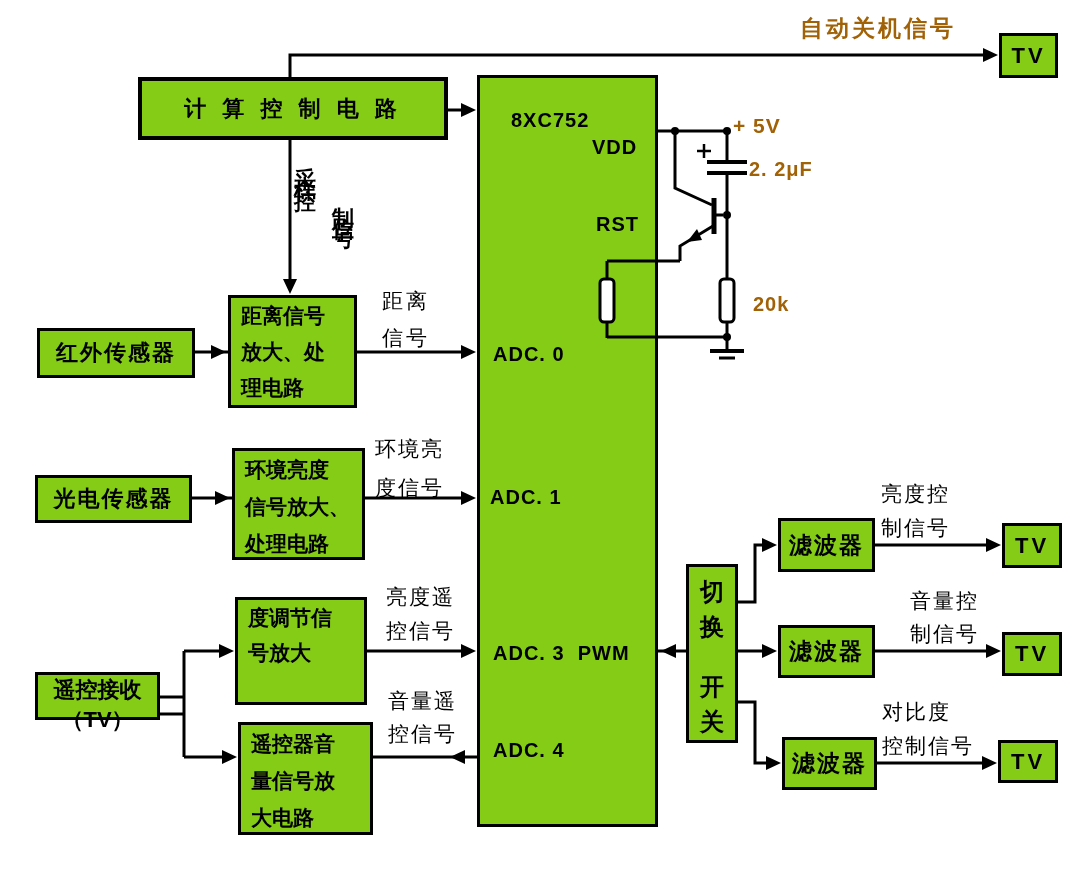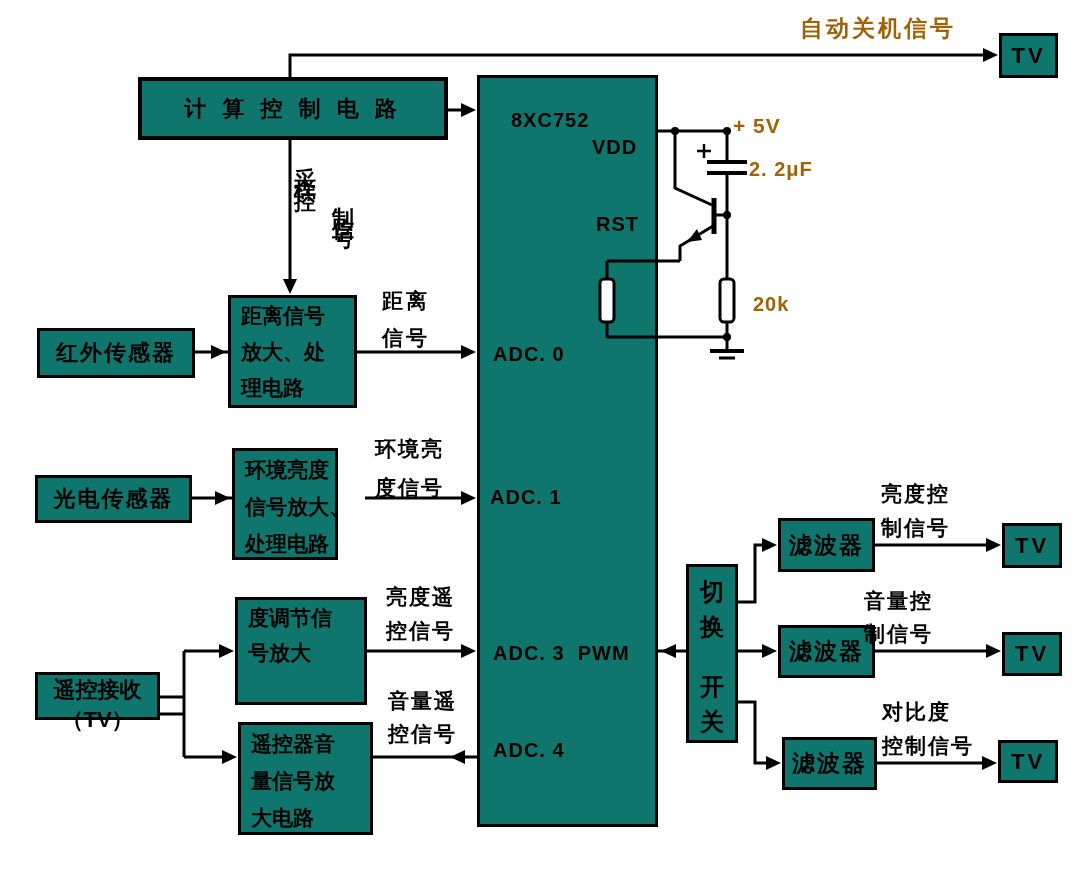--- a/index.html
+++ b/index.html
@@ -1,28 +1,28 @@
 <!DOCTYPE html>
 <html><head>
 <meta charset="utf-8">
 <style>
   html,body{margin:0;padding:0;background:#fff;}
   .canvas{
     position:relative;width:1081px;height:871px;background:#ffffff;overflow:hidden;
     font-family:"Liberation Sans", sans-serif;color:#000;
   }
   .box{
-    position:absolute;background:#0f766e;border:3px solid #000;box-sizing:border-box;
+    position:absolute;background:#84cc16;border:3px solid #000;box-sizing:border-box;
     color:#000;font-weight:700;
   }
   .box-center{display:flex;align-items:center;justify-content:center;}
   .box-lines{display:flex;flex-direction:column;justify-content:flex-start;padding-left:10px;}
   .box-lines div{white-space:nowrap;}
   .lbl{position:absolute;color:#a16207;font-weight:700;white-space:pre;line-height:1;}
-  .lbl2{position:absolute;color:#000;font-weight:700;}
+  .lbl2{position:absolute;color:#000;font-weight:400;}
   .lbl2 div{white-space:pre;}
   .vert{
     position:absolute;color:#000;font-weight:700;
     writing-mode:vertical-rl;text-orientation:upright;letter-spacing:11px;
   }
   .chip-pin{position:absolute;font-weight:700;font-size:20px;letter-spacing:1px;white-space:pre;}
   .wire-layer{position:absolute;left:0;top:0;z-index:10;pointer-events:none;}
   .switch-char{position:absolute;left:0;width:100%;text-align:center;font-size:24px;font-weight:700;}
 </style>
 </head>
@@ -51,21 +51,21 @@
   <div class="box box-lines" style="left:228px;top:295px;width:129px;height:113px;font-size:21px;line-height:36px;">
     <div>距离信号</div>
     <div>放大、处</div>
     <div>理电路</div>
   </div>
 
   <div class="box box-center" style="left:35px;top:475px;width:157px;height:48px;font-size:22px;letter-spacing:2px;">
     <span>光电传感器</span>
   </div>
 
-  <div class="box box-lines" style="left:232px;top:448px;width:106px;height:112px;font-size:21px;line-height:37px;">
+  <div class="box box-lines" style="left:232px;top:448px;width:133px;height:112px;font-size:21px;line-height:37px;">
     <div>环境亮度</div>
     <div>信号放大、</div>
     <div>处理电路</div>
   </div>
 
   <div class="box box-lines" style="left:35px;top:672px;width:125px;height:48px;font-size:22px;padding-left:0;align-items:center;">
     <div>遥控接收</div>
     <div>（TV）</div>
   </div>
 
@@ -133,21 +133,21 @@
   <div class="lbl2" style="left:388px;top:684px;font-size:21px;line-height:33px;letter-spacing:2px;">
     <div>音量遥</div>
     <div>控信号</div>
   </div>
 
   <div class="lbl2" style="left:881px;top:477px;font-size:21px;line-height:34px;letter-spacing:2px;">
     <div>亮度控</div>
     <div>制信号</div>
   </div>
 
-  <div class="lbl2" style="left:864px;top:584px;font-size:21px;line-height:33px;letter-spacing:2px;">
+  <div class="lbl2" style="left:910px;top:584px;font-size:21px;line-height:33px;letter-spacing:2px;">
     <div>音量控</div>
     <div>制信号</div>
   </div>
 
   <div class="lbl2" style="left:882px;top:695px;font-size:21px;line-height:34px;letter-spacing:2px;">
     <div>对比度</div>
     <div>控制信号</div>
   </div>
 
   <span class="lbl" style="left:733px;top:115px;font-size:21px;letter-spacing:1px;">+ 5V</span>

